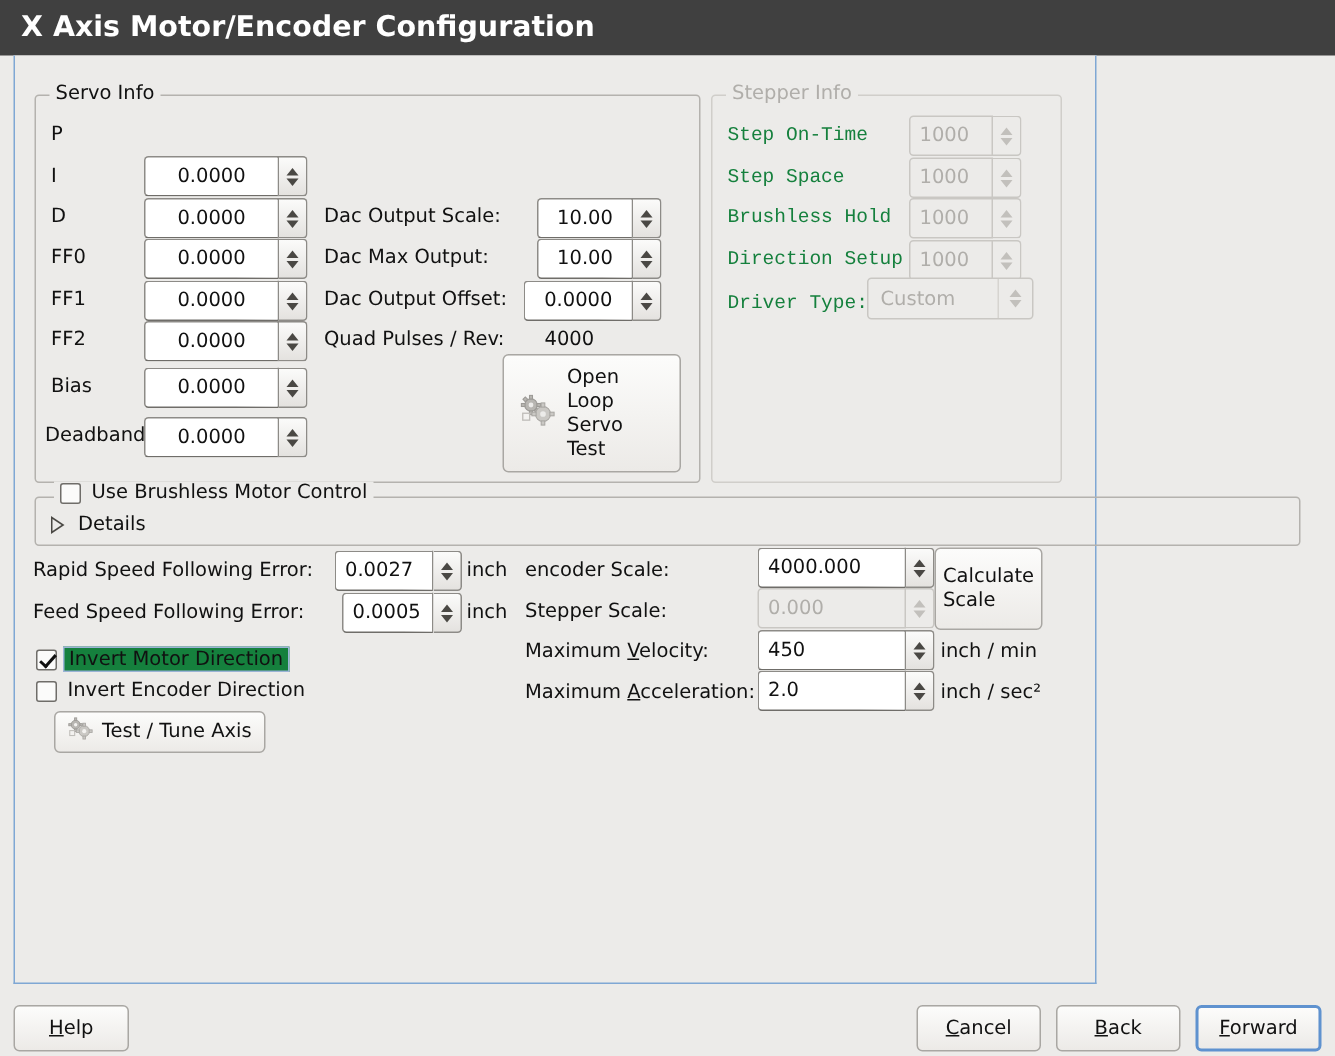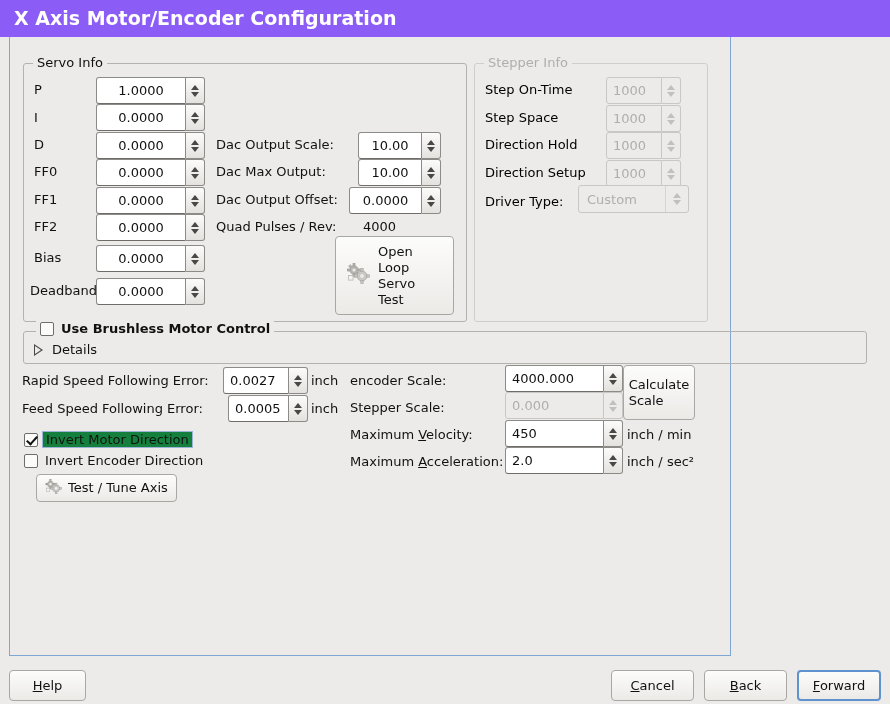--- a/index.html
+++ b/index.html
@@ -8,21 +8,21 @@
     background:#ecebe9;
     font-family:"DejaVu Sans","Liberation Sans",sans-serif;
     font-size:13px;
     color:#111111;
     overflow:hidden;
     position:relative;
   }
   
   .titlebar{
     position:absolute;left:0;top:0;width:890px;height:37px;
-    background:#8b5cf6;
+    background:#404040;
     box-sizing:border-box;
   }
   .titlebar .ttl{
     position:absolute;left:14px;top:7px;
     font-size:19px;font-weight:bold;color:#ffffff;
     letter-spacing:0px;
     white-space:nowrap;
   }
   
   .panel{
@@ -43,21 +43,21 @@
   .grp > .legend{
     position:absolute;top:-9px;left:9px;
     background:#ecebe9;
     padding:0 4px;
     font-size:13px;
     white-space:nowrap;
   }
   .legend-dim{color:#b0aeaa;}
   
   .lbl{position:absolute;white-space:nowrap;font-size:13px;color:#111;}
-  .lbl-dim{color:#000000;}
+  .lbl-dim{color:#15803d;font-family:Liberation Mono, monospace;}
   .lbl u{text-decoration:underline;}
   
   .spin{position:absolute;display:flex;align-items:stretch;height:27px;}
   .spin .fld{
     flex:1 1 auto;
     background:#ffffff;
     border:1px solid #8d8b87;
     border-bottom-color:#6f6d69;
     border-radius:3px 0 0 3px;
     box-sizing:border-box;
@@ -130,21 +130,21 @@
     margin-right:7px;
   }
   .cbbox.checked:after{
     content:"";
     position:absolute;left:4px;top:0px;
     width:4px;height:9px;
     border:solid #111;border-width:0 2px 2px 0;
     transform:rotate(42deg);
   }
   .cblabel{font-size:13px;color:#111;}
-  .cblabel.bold{font-weight:bold;}
+  .cblabel.bold{font-weight:normal;}
   .cblabel.focusbox{
     background:#15803d;
     border:1px solid #9ab3d6;
     padding:0 3px;
     margin-left:-3px;
   }
   
   .expander{position:absolute;display:flex;align-items:center;}
   .tri{
     width:0;height:0;
@@ -187,27 +187,20 @@
 
   <div class="lbl" style="left:24px;top:45px;">P</div>
   <div class="lbl" style="left:24px;top:73px;">I</div>
   <div class="lbl" style="left:24px;top:100px;">D</div>
   <div class="lbl" style="left:24px;top:127px;">FF0</div>
   <div class="lbl" style="left:24px;top:155px;">FF1</div>
   <div class="lbl" style="left:24px;top:182px;">FF2</div>
   <div class="lbl" style="left:24px;top:213px;">Bias</div>
   <div class="lbl" style="left:20px;top:246px;">Deadband</div>
 
-  <div class="spin" style="left:86px;top:40px;width:109px;">
-    <div class="fld ctr">1.0000</div>
-    <div class="btns">
-        <span class="ar up"></span>
-        <span class="ar dn"></span>
-      </div>
-  </div>
   <div class="spin" style="left:86px;top:67px;width:109px;">
     <div class="fld ctr">0.0000</div>
     <div class="btns">
         <span class="ar up"></span>
         <span class="ar dn"></span>
       </div>
   </div>
   <div class="spin" style="left:86px;top:95px;width:109px;">
     <div class="fld ctr">0.0000</div>
     <div class="btns">
@@ -323,21 +316,21 @@
 
   <div class="lbl lbl-dim" style="left:475px;top:73px;">Step Space</div>
   <div class="spin dim" style="left:596px;top:68px;width:75px;">
     <div class="fld">1000</div>
     <div class="btns">
         <span class="ar up"></span>
         <span class="ar dn"></span>
       </div>
   </div>
 
-  <div class="lbl lbl-dim" style="left:475px;top:100px;">Direction Hold</div>
+  <div class="lbl lbl-dim" style="left:475px;top:100px;">Brushless Hold</div>
   <div class="spin dim" style="left:596px;top:95px;width:75px;">
     <div class="fld">1000</div>
     <div class="btns">
         <span class="ar up"></span>
         <span class="ar dn"></span>
       </div>
   </div>
 
   <div class="lbl lbl-dim" style="left:475px;top:128px;">Direction Setup</div>
   <div class="spin dim" style="left:596px;top:123px;width:75px;">

